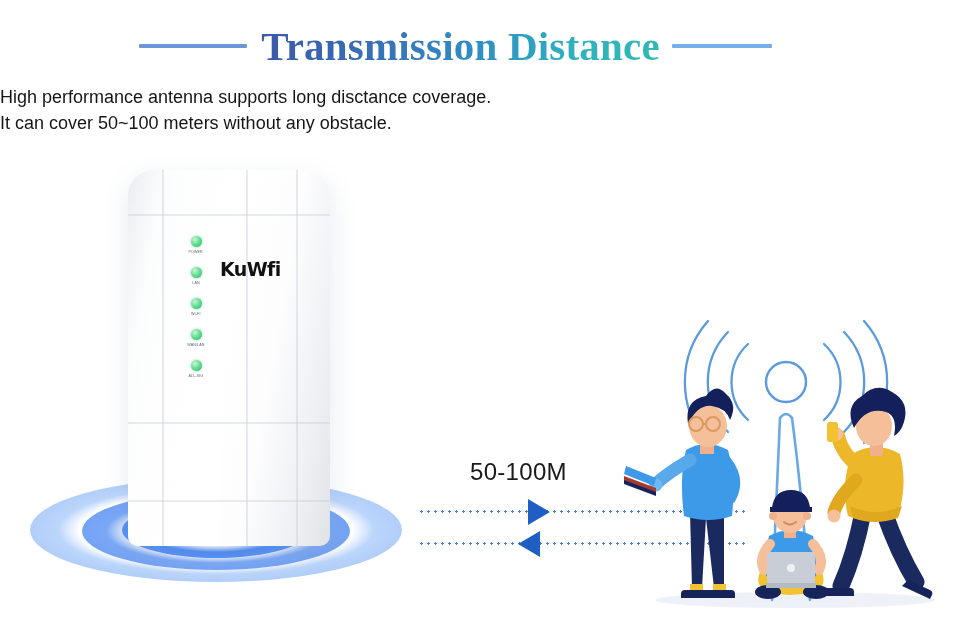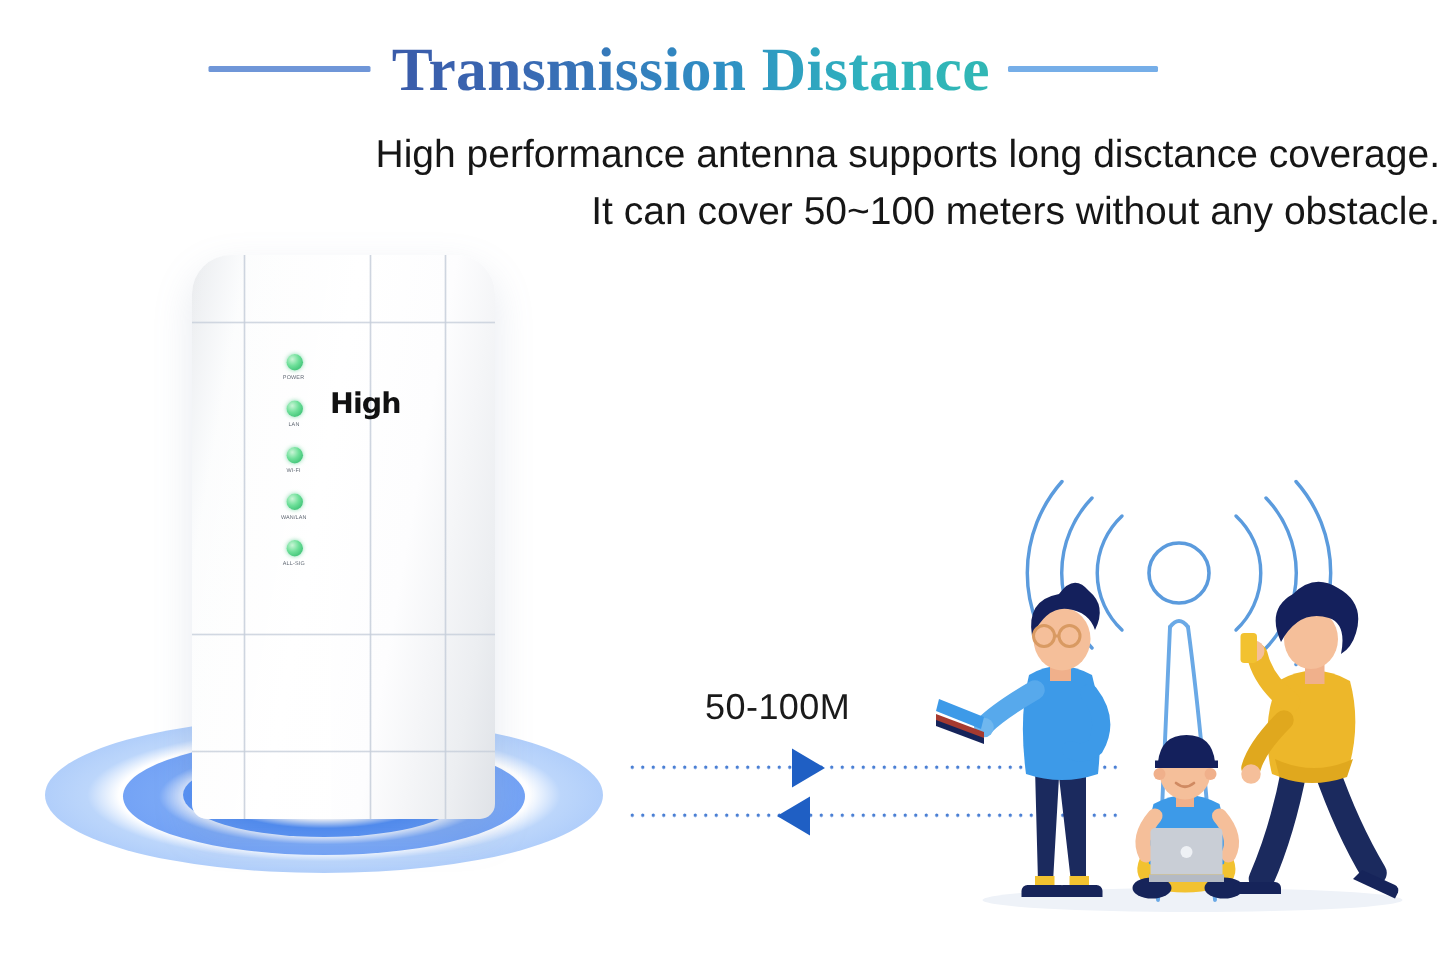--- a/index.html
+++ b/index.html
@@ -10,22 +10,22 @@
   #header{position:absolute;left:0;top:0;width:960px;height:150px;}
 
   #title-row{position:absolute;left:0;top:22px;width:911px;height:48px;
              display:flex;align-items:center;justify-content:center;font-family:Liberation Serif, serif;}
   #rule-left{width:108px;height:4px;background:#6f96d8;margin-right:14px;flex:none;border-radius:1px;}
   #rule-right{width:100px;height:4px;background:#76aee8;margin-left:12px;flex:none;border-radius:1px;}
   #page-title{font-size:41px;font-weight:bold;letter-spacing:.2px;white-space:nowrap;
     background:linear-gradient(90deg,#3a5ba9 0%,#3a69b3 22%,#2f8fc4 55%,#2fb3bd 80%,#31b7b4 100%);
     -webkit-background-clip:text;background-clip:text;color:transparent;-webkit-text-fill-color:transparent;}
 
-  #subtitle{position:absolute;left:0;top:84px;width:960px;text-align:right;
-            font-size:26px;color:#161616;line-height:1.45;}
+  #subtitle{position:absolute;left:0;top:84px;width:960px;text-align:left;
+            font-size:18px;color:#161616;line-height:1.45;}
   #subtitle div{white-space:nowrap;}
 
   
   #device-group{position:absolute;left:0;top:0;width:440px;height:638px;}
 
   #ripples{position:absolute;left:30px;top:470px;width:372px;height:118px;}
   .ripple{position:absolute;border-radius:50%;}
   #ripple-outer{left:0;top:8px;width:372px;height:104px;
       background:radial-gradient(ellipse at 50% 50%,rgba(255,255,255,0) 52%,#bcd6fb 60%,#a9c9fa 78%,rgba(190,217,252,.25) 100%);}
   #ripple-mid{left:52px;top:22px;width:268px;height:78px;
@@ -127,21 +127,21 @@
       <div class="led-row">
         <span class="led-dot"></span>
         <span class="led-label">WAN/LAN</span>
       </div>
       <div class="led-row">
         <span class="led-dot"></span>
         <span class="led-label">ALL-SIG</span>
       </div>
     </div>
 
-    <div id="brand">High</div>
+    <div id="brand">KuWfi</div>
   </div>
 
 </div>
 
 <div id="distance-group">
   <div id="distance-label">50-100M</div>
   <div class="dot-line" id="dot-line-top"></div>
   <div class="dot-line" id="dot-line-bottom"></div>
   <div class="arrow" id="arrow-right"></div>
   <div class="arrow" id="arrow-left"></div>

